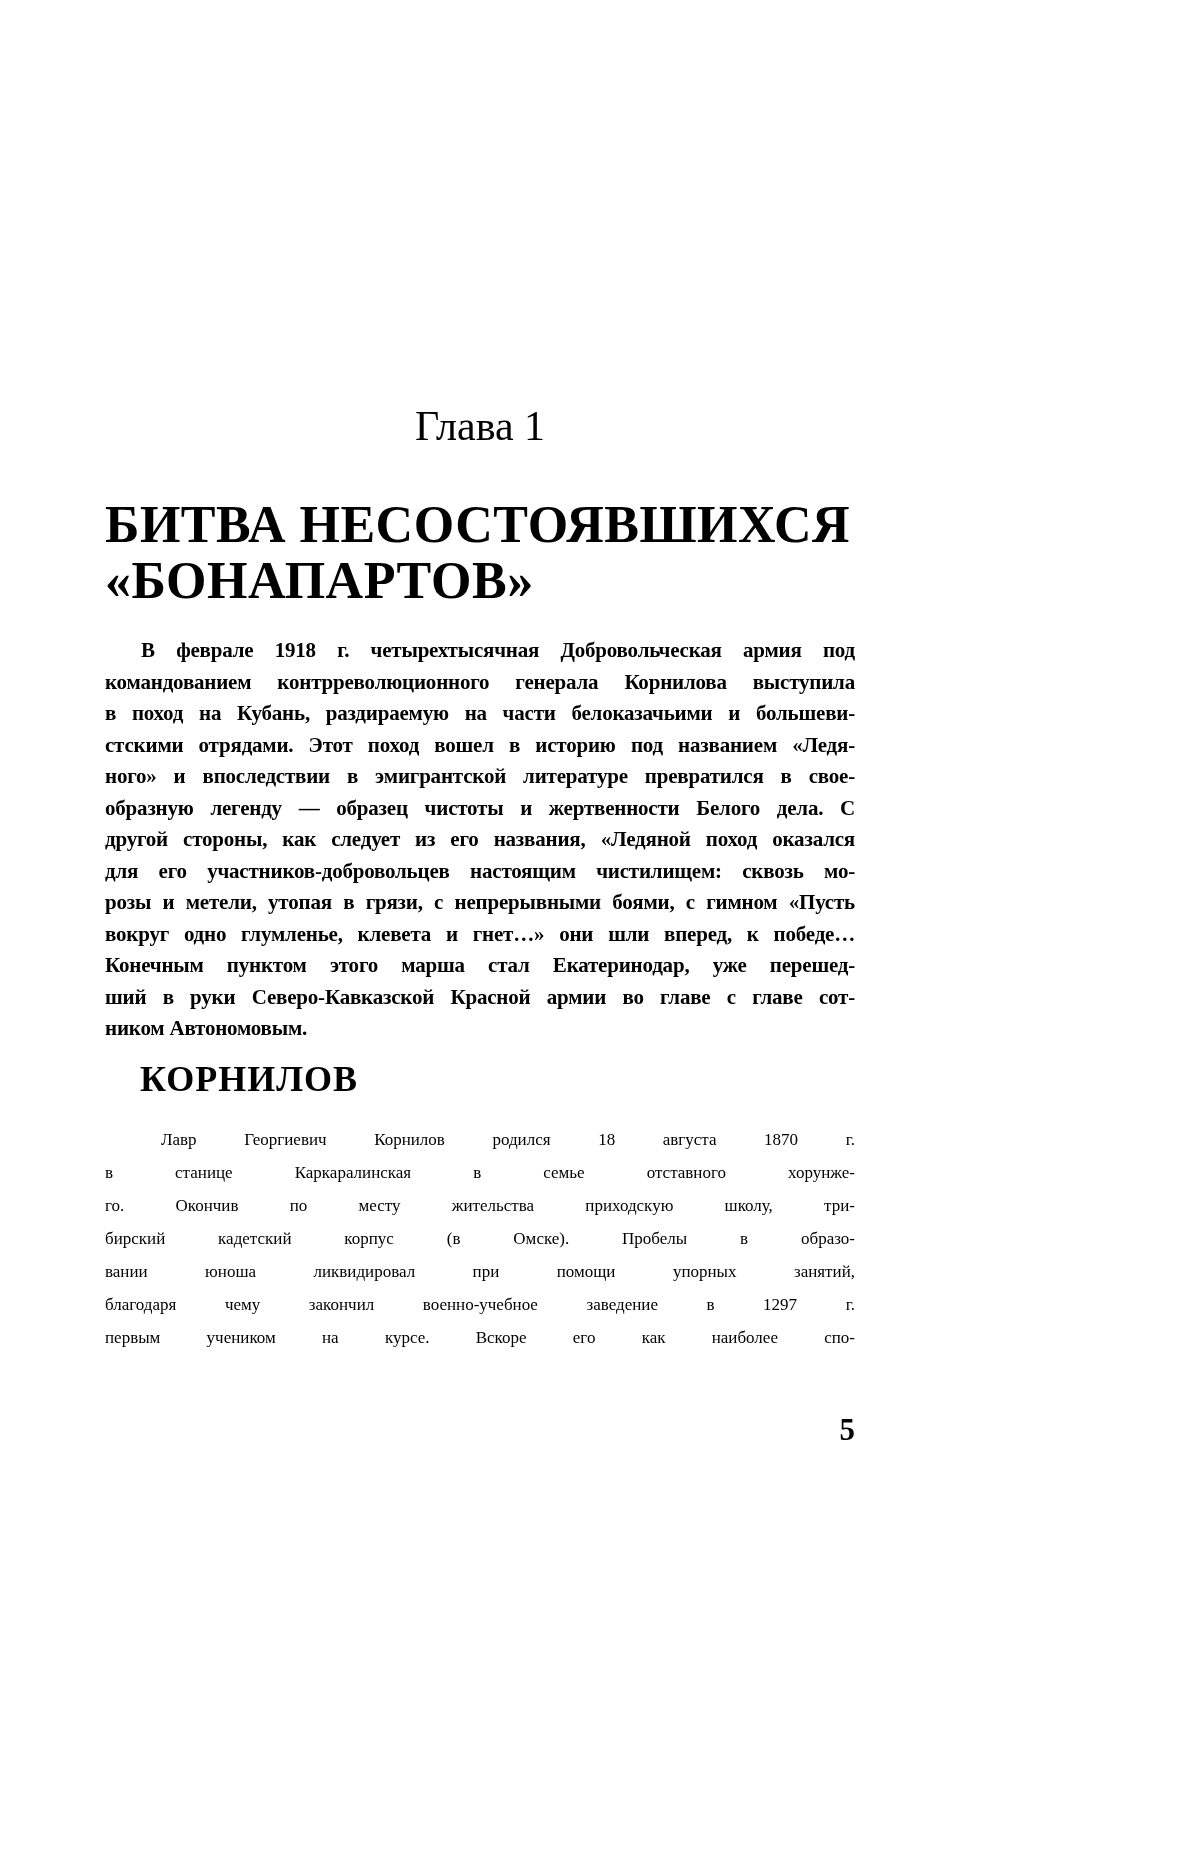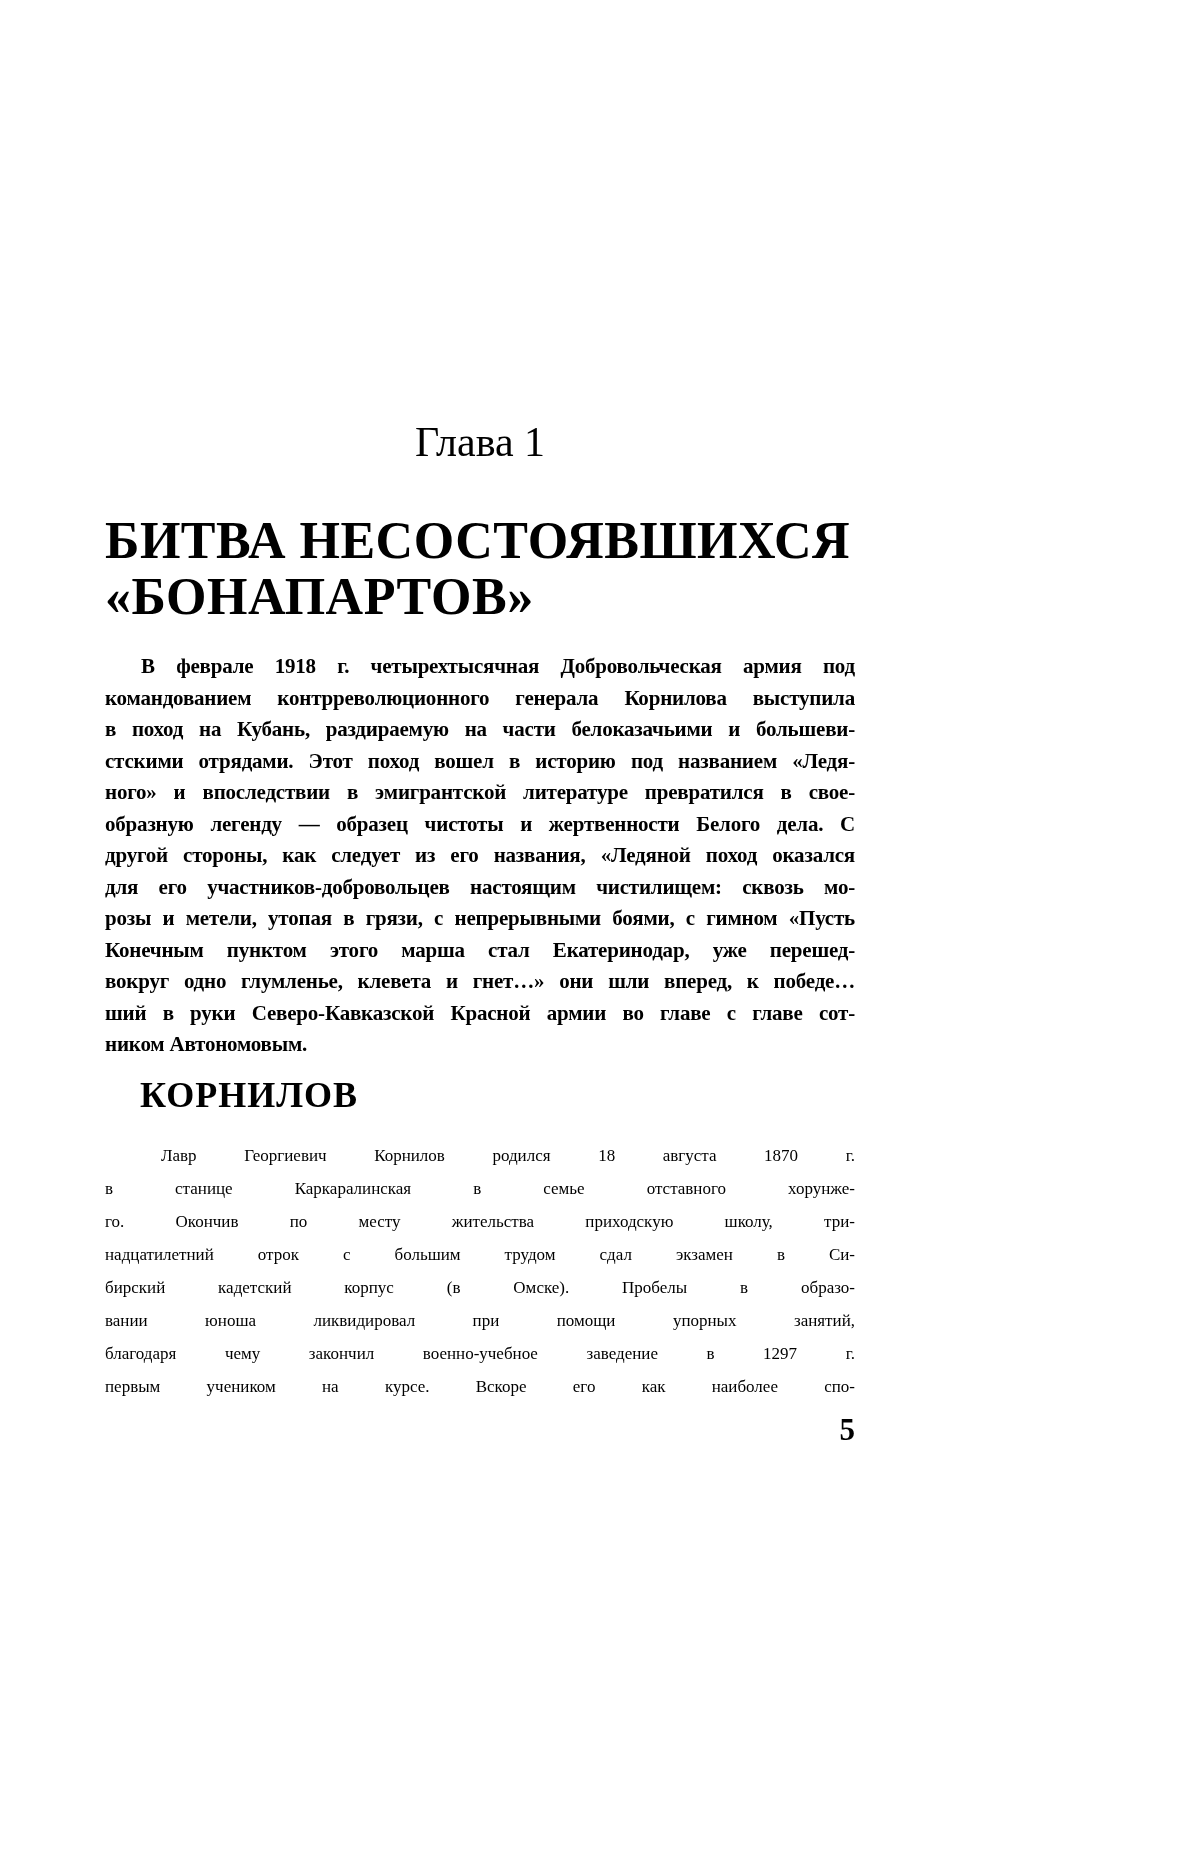--- a/index.html
+++ b/index.html
@@ -12,21 +12,21 @@
     width: 1200px;
     height: 1868px;
     background: #ffffff;
     color: #000000;
     font-family: "Liberation Serif", serif;
     overflow: hidden;
   }
   .content {
     position: absolute;
     left: 105px;
-    top: 16px;
+    top: 0;
     width: 750px;
   }
   .chapter-label {
     margin: 405px 0 0 0;
     text-align: center;
     font-size: 42px;
     font-weight: normal;
     line-height: 1;
   }
   .chapter-title {
@@ -101,33 +101,32 @@
     <div class="intro">
         <div class="line first">В феврале 1918 г. четырехтысячная Добровольческая армия под</div>
         <div class="line">командованием контрреволюционного генерала Корнилова выступила</div>
         <div class="line">в поход на Кубань, раздираемую на части белоказачьими и большеви-</div>
         <div class="line">стскими отрядами. Этот поход вошел в историю под названием «Ледя-</div>
         <div class="line">ного» и впоследствии в эмигрантской литературе превратился в свое-</div>
         <div class="line">образную легенду — образец чистоты и жертвенности Белого дела. С</div>
         <div class="line">другой стороны, как следует из его названия, «Ледяной поход оказался</div>
         <div class="line">для его участников-добровольцев настоящим чистилищем: сквозь мо-</div>
         <div class="line">розы и метели, утопая в грязи, с непрерывными боями, с гимном «Пусть</div>
+        <div class="line">вокруг одно глумленье, клевета и гнет…» они шли вперед, к победе…</div>
         <div class="line">Конечным пунктом этого марша стал Екатеринодар, уже перешед-</div>
-        <div class="line">вокруг одно глумленье, клевета и гнет…» они шли вперед, к победе…</div>
         <div class="line">ший в руки Северо-Кавказской Красной армии во главе с главе сот-</div>
         <div class="line last">ником Автономовым.</div>
       </div>
 
     <h2 class="section-heading">КОРНИЛОВ</h2>
 
     <div class="body-par">
         <div class="line first">Лавр Георгиевич Корнилов родился 18 августа 1870 г.</div>
         <div class="line">в станице Каркаралинская в семье отставного хорунже-</div>
         <div class="line">го. Окончив по месту жительства приходскую школу, три-</div>
-        <div class="line">надцатилетний отрок с большим трудом сдал экзамен в Си-</div>
         <div class="line">бирский кадетский корпус (в Омске). Пробелы в образо-</div>
         <div class="line">вании юноша ликвидировал при помощи упорных занятий,</div>
         <div class="line">благодаря чему закончил военно-учебное заведение в 1297 г.</div>
         <div class="line">первым учеником на курсе. Вскоре его как наиболее спо-</div>
       </div>
 
   </div>
 
   <div class="page-number">5</div>
 </div>

